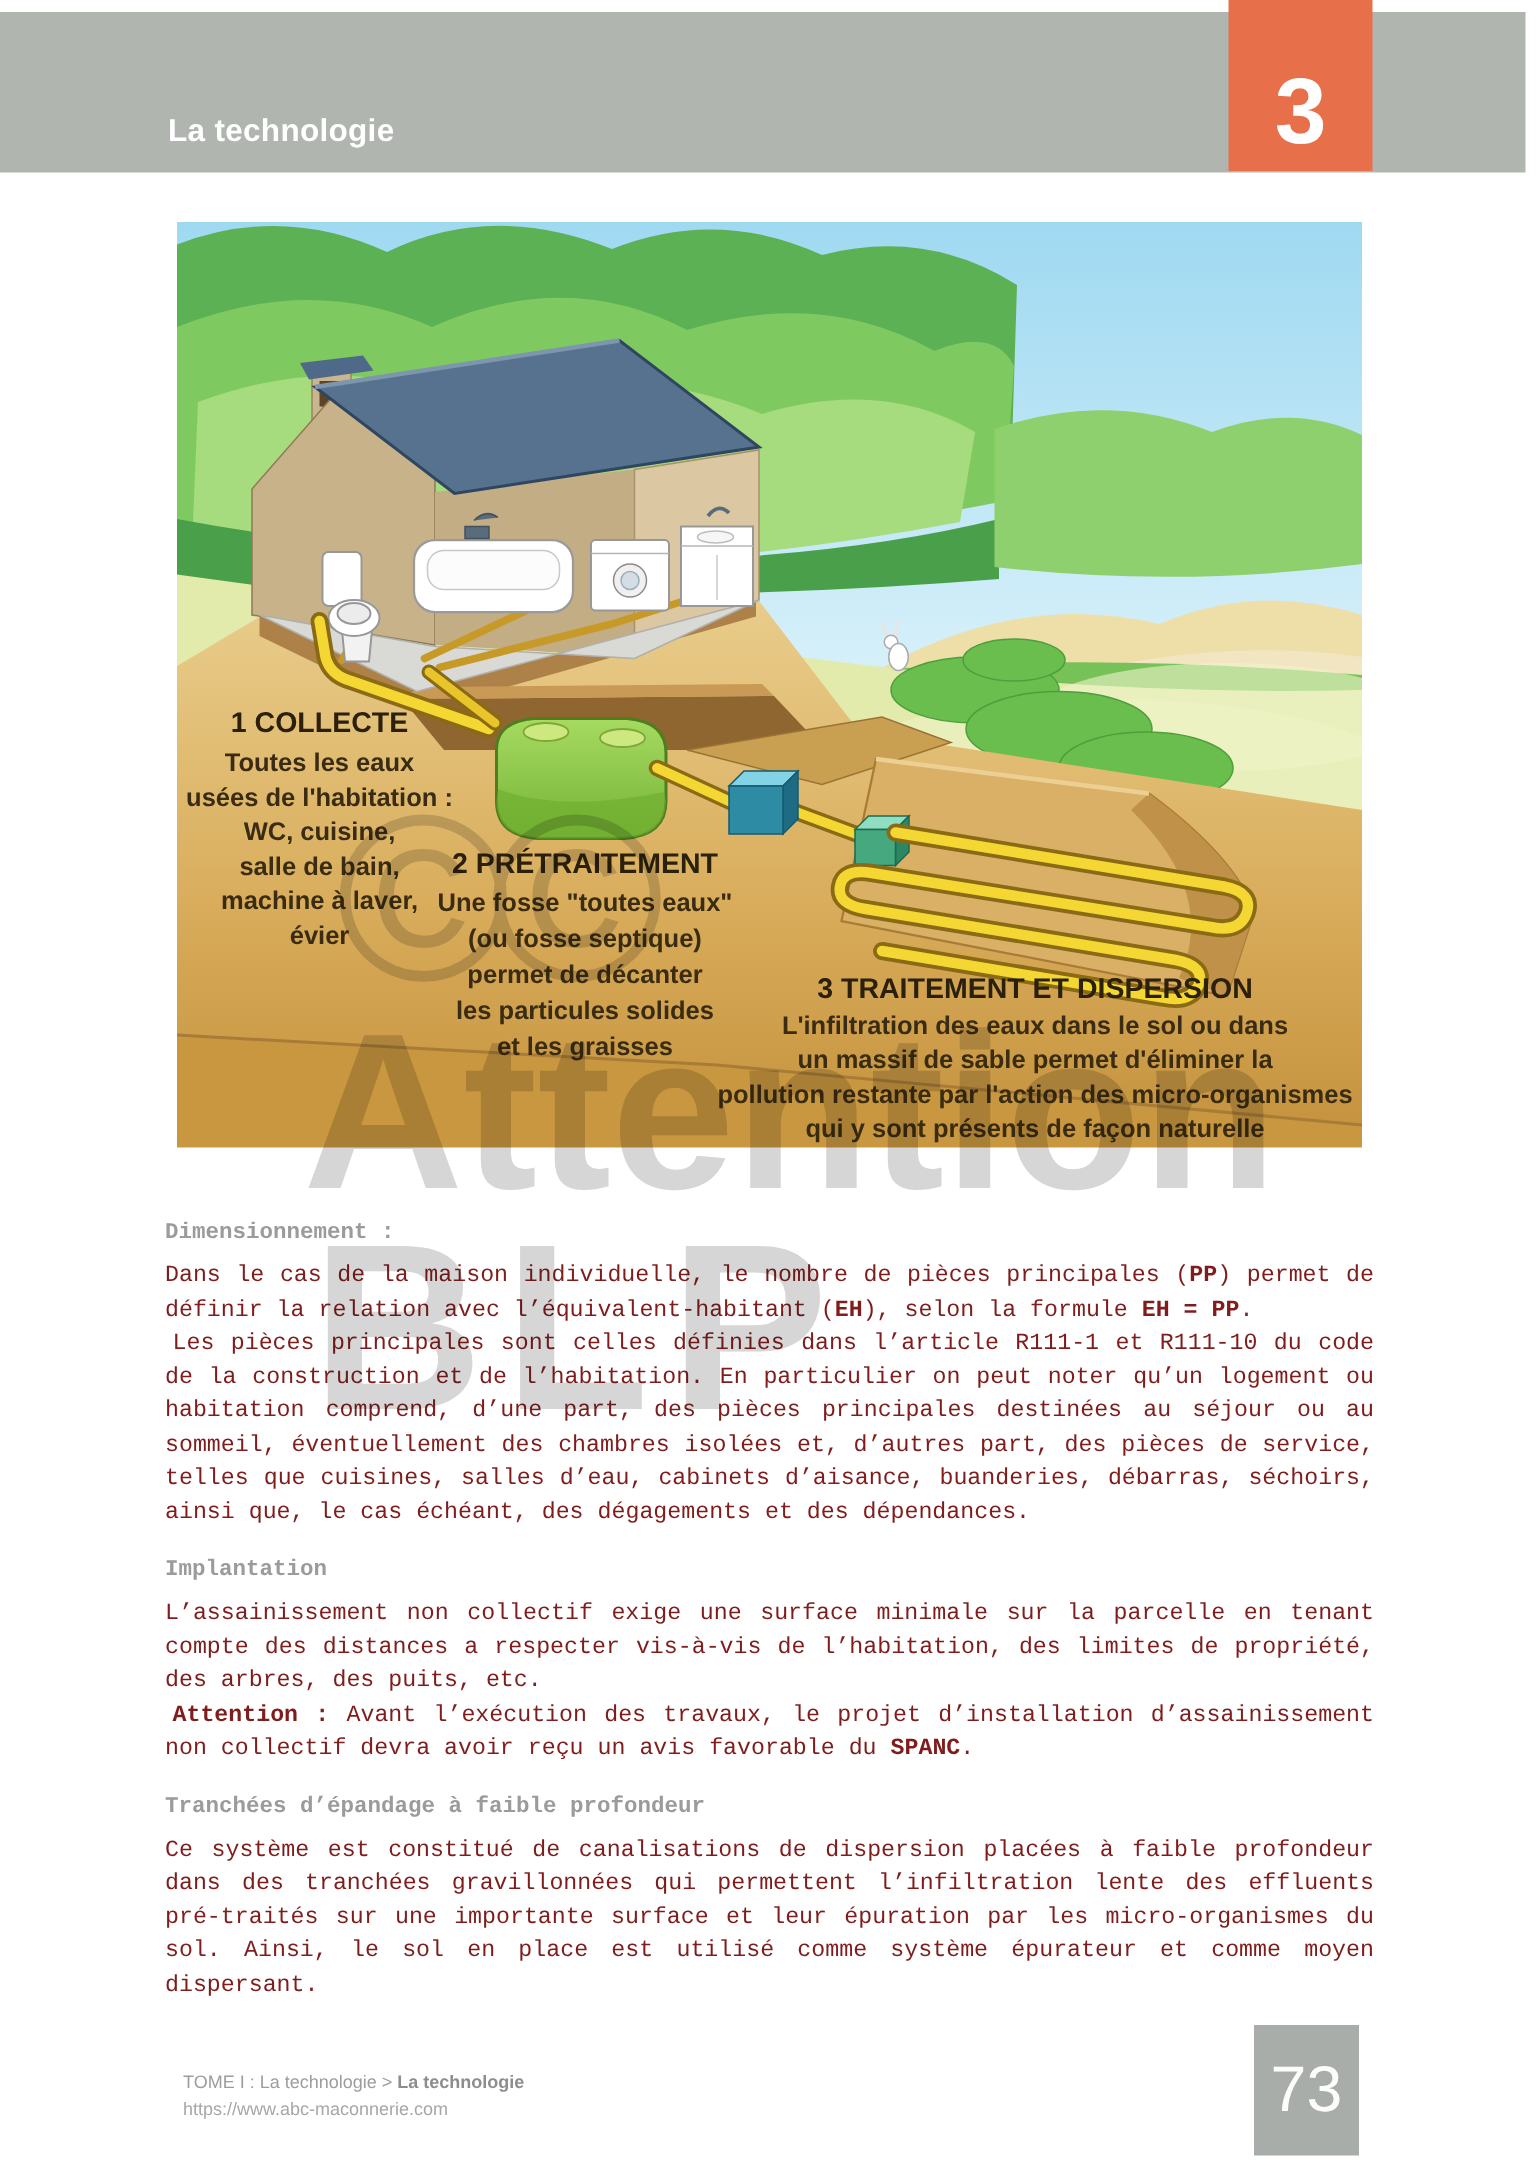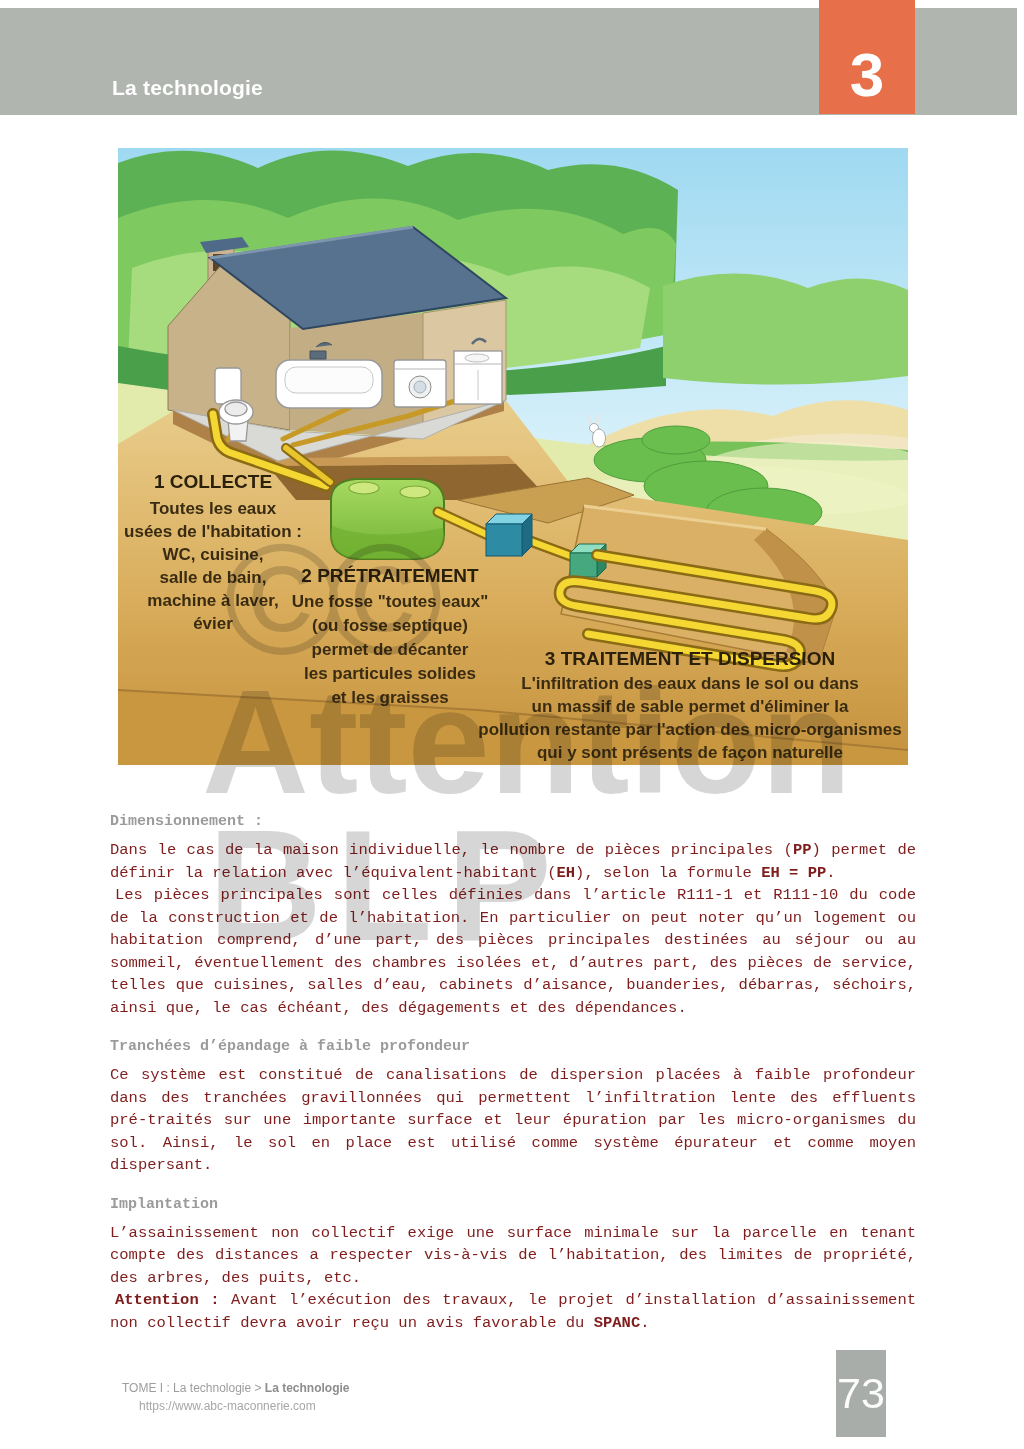--- a/index.html
+++ b/index.html
@@ -21,22 +21,22 @@
   #wm-blp { left:208px; top:806px; font-size:158px; letter-spacing:14px; }
 
   .content { position:absolute; left:110px; top:814px; width:806px; z-index:2; }
   .text-section { margin-bottom:20px;font-family:Liberation Mono, monospace; }
   .text-section h3 { color:#9b9b9b; font-size:15px; line-height:15px; font-weight:bold; margin-bottom:10px; }
   .text-section p { font-size:15.5px; line-height:22.5px; color:#7f1d1d; text-align:justify; }
   .text-section p.indent { text-indent:5px; }
 
   .footer-breadcrumb { position:absolute; left:122px; top:1381px; font-size:12px; color:#9d9d9d; z-index:2;text-align:center; }
   .footer-breadcrumb b { color:#8d8d8d; }
-  .footer-url { position:absolute; left:139px; top:1399px; font-size:12px; color:#a7a7a7; z-index:2; text-decoration:none; }
-  .page-box { position:absolute; left:836px; top:1350px; width:50px; height:87px; background:#a9ada9;
+  .footer-url { position:absolute; left:122px; top:1399px; font-size:12px; color:#a7a7a7; z-index:2; text-decoration:none; }
+  .page-box { position:absolute; left:836px; top:1350px; width:70px; height:87px; background:#a9ada9;
               display:flex; align-items:center; justify-content:center; z-index:2; }
   .page-num { color:#fcfcfc; font-size:43px; }
 
   svg text { font-family:"Liberation Sans",sans-serif; font-weight:bold; fill:#3a2c12; }
   .fig-title { font-size:19px; fill:#2b200b; }
   .fig-line  { font-size:17px; }
 </style>
 </head>
 <body>
 
@@ -236,27 +236,27 @@
 <div class="watermark" id="wm-ed">Attention</div>
 <div class="watermark" id="wm-blp">BLP</div>
 
 <div class="content">
     <section class="text-section">
       <h3>Dimensionnement :</h3>
       <p><span>Dans le cas de la maison individuelle, le nombre de pièces principales (</span><b>PP</b><span>) permet de définir la relation avec l’équivalent-habitant (</span><b>EH</b><span>), selon la formule </span><b>EH = PP</b><span>.</span></p>
       <p class="indent"><span>Les pièces principales sont celles définies dans l’article R111-1 et R111-10 du code de la construction et de l’habitation. En particulier on peut noter qu’un logement ou habitation comprend, d’une part, des pièces principales destinées au séjour ou au sommeil, éventuellement des chambres isolées et, d’autres part, des pièces de service, telles que cuisines, salles d’eau, cabinets d’aisance, buanderies, débarras, séchoirs, ainsi que, le cas échéant, des dégagements et des dépendances.</span></p>
     </section>
     <section class="text-section">
-      <h3>Tranchées d’épandage à faible profondeur</h3>
-      <p><span>Ce système est constitué de canalisations de dispersion placées à faible profondeur dans des tranchées gravillonnées qui permettent l’infiltration lente des effluents pré-traités sur une importante surface et leur épuration par les micro-organismes du sol. Ainsi, le sol en place est utilisé comme système épurateur et comme moyen dispersant.</span></p>
-    </section>
-    <section class="text-section">
       <h3>Implantation</h3>
       <p><span>L’assainissement non collectif exige une surface minimale sur la parcelle en tenant compte des distances a respecter vis-à-vis de l’habitation, des limites de propriété, des arbres, des puits, etc.</span></p>
       <p class="indent"><b>Attention :</b><span> Avant l’exécution des travaux, le projet d’installation d’assainissement non collectif devra avoir reçu un avis favorable du </span><b>SPANC</b><span>.</span></p>
+    </section>
+    <section class="text-section">
+      <h3>Tranchées d’épandage à faible profondeur</h3>
+      <p><span>Ce système est constitué de canalisations de dispersion placées à faible profondeur dans des tranchées gravillonnées qui permettent l’infiltration lente des effluents pré-traités sur une importante surface et leur épuration par les micro-organismes du sol. Ainsi, le sol en place est utilisé comme système épurateur et comme moyen dispersant.</span></p>
     </section>
   </div>
 
 <div class="footer-breadcrumb"><span>TOME I : La technologie &gt; </span><b>La technologie</b></div>
 <a class="footer-url" href="#">https://www.abc-maconnerie.com</a>
 <div class="page-box">
   <span class="page-num">73</span>
 </div>
 
 </body></html>

